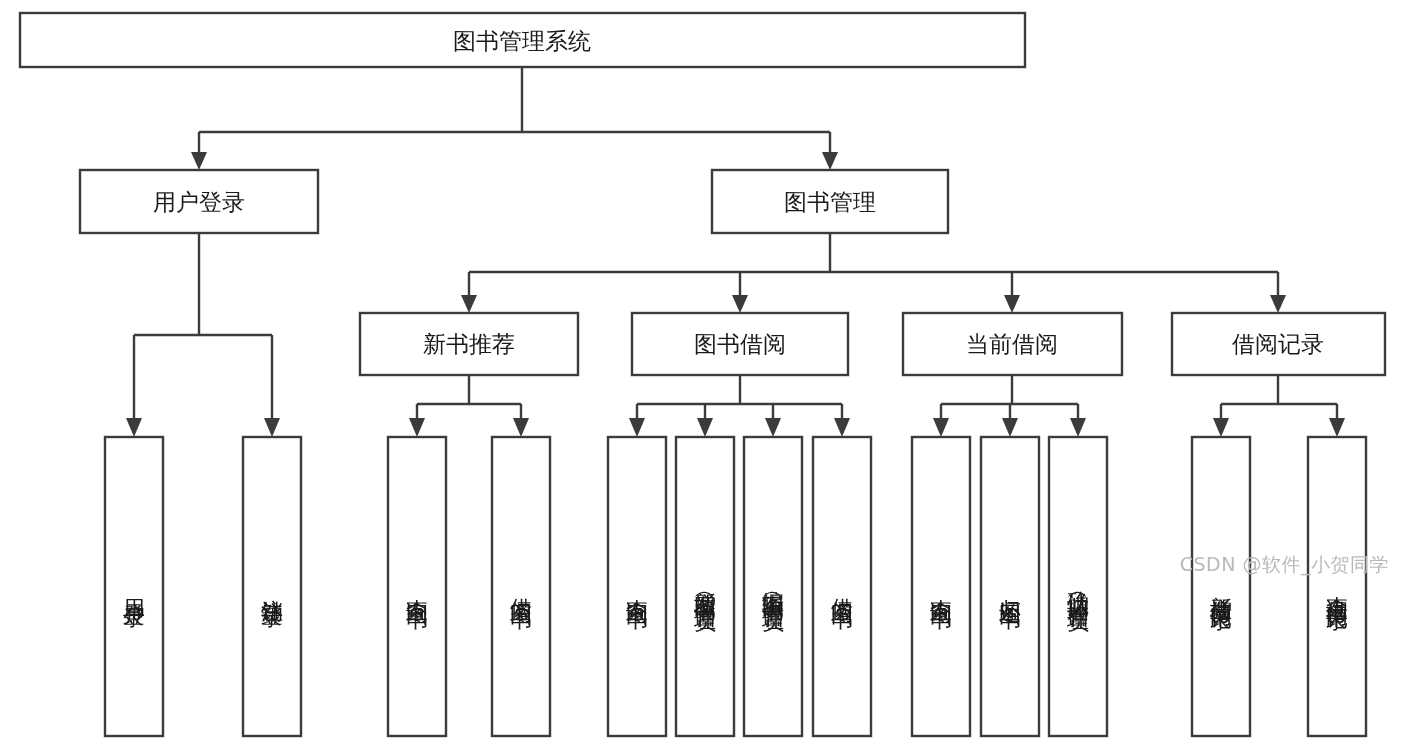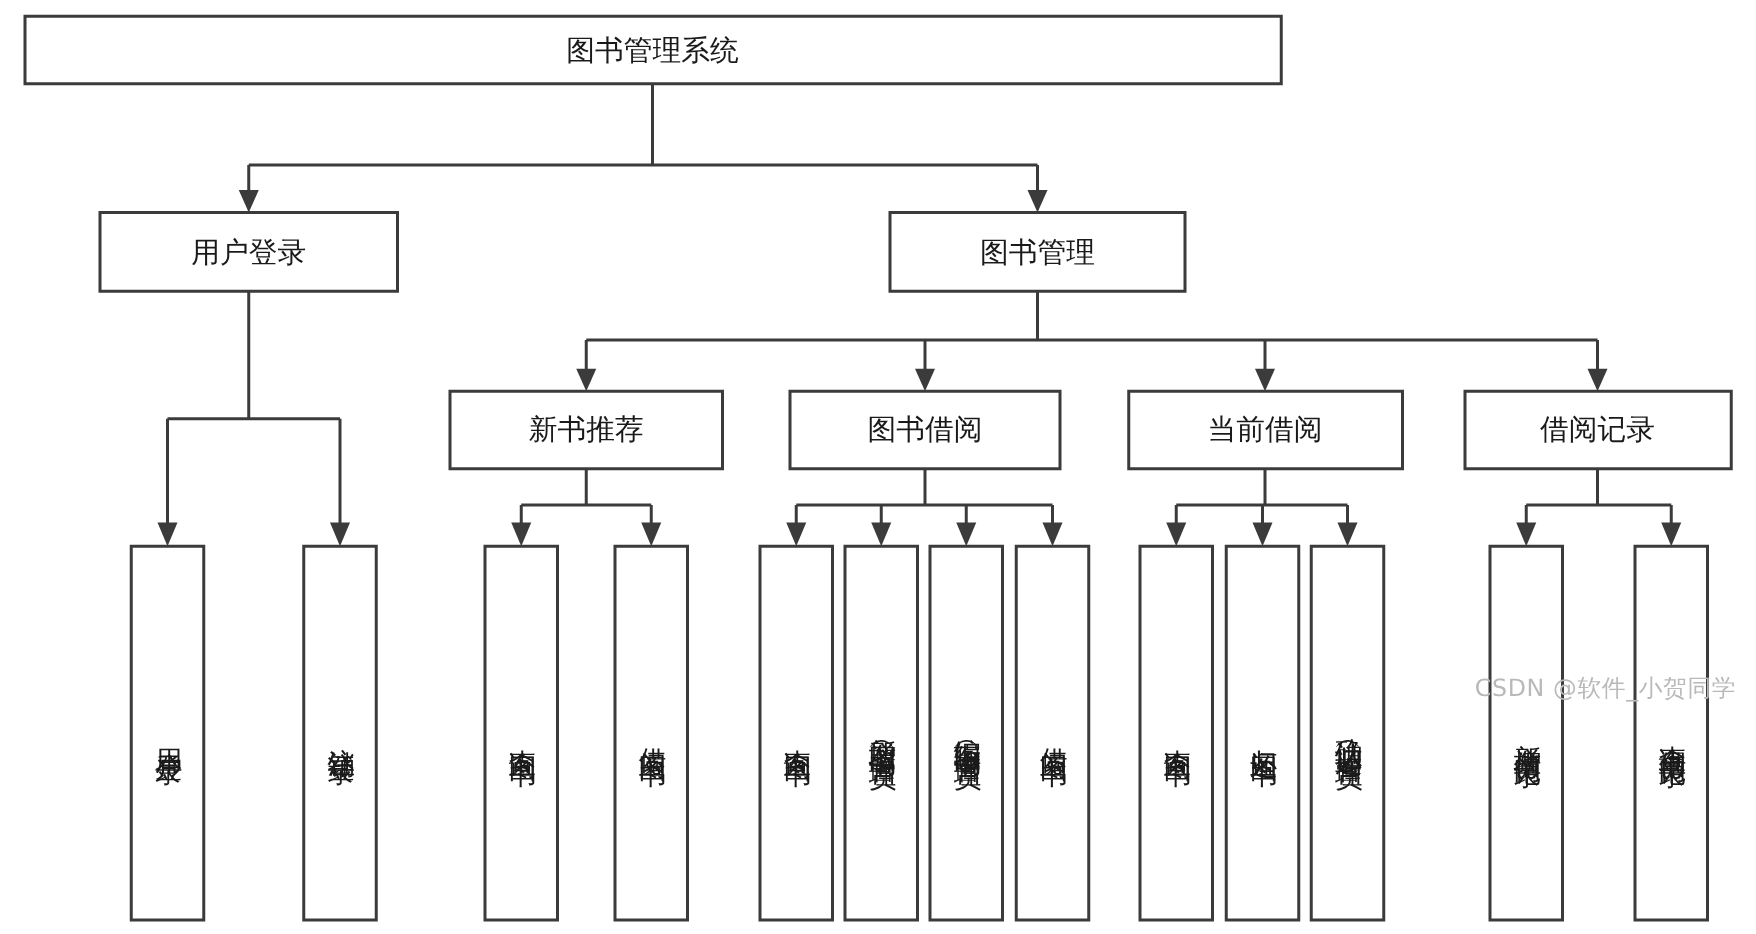--- a/index.html
+++ b/index.html
@@ -61,21 +61,21 @@
     text-align: center;
     display: flex;
     align-items: center;
     justify-content: center;
     white-space: nowrap;
     pointer-events: none;
   }
   .watermark {
     position: absolute;
     right: 16px;
-    bottom: 20px;
+    bottom: 6px;
     font-family: "DejaVu Sans", "Liberation Sans", sans-serif;
     font-size: 19px;
     color: #b9b9b9;
     letter-spacing: 0.5px;
     white-space: nowrap;
   }
 </style>
 </head>
 <body>
 

